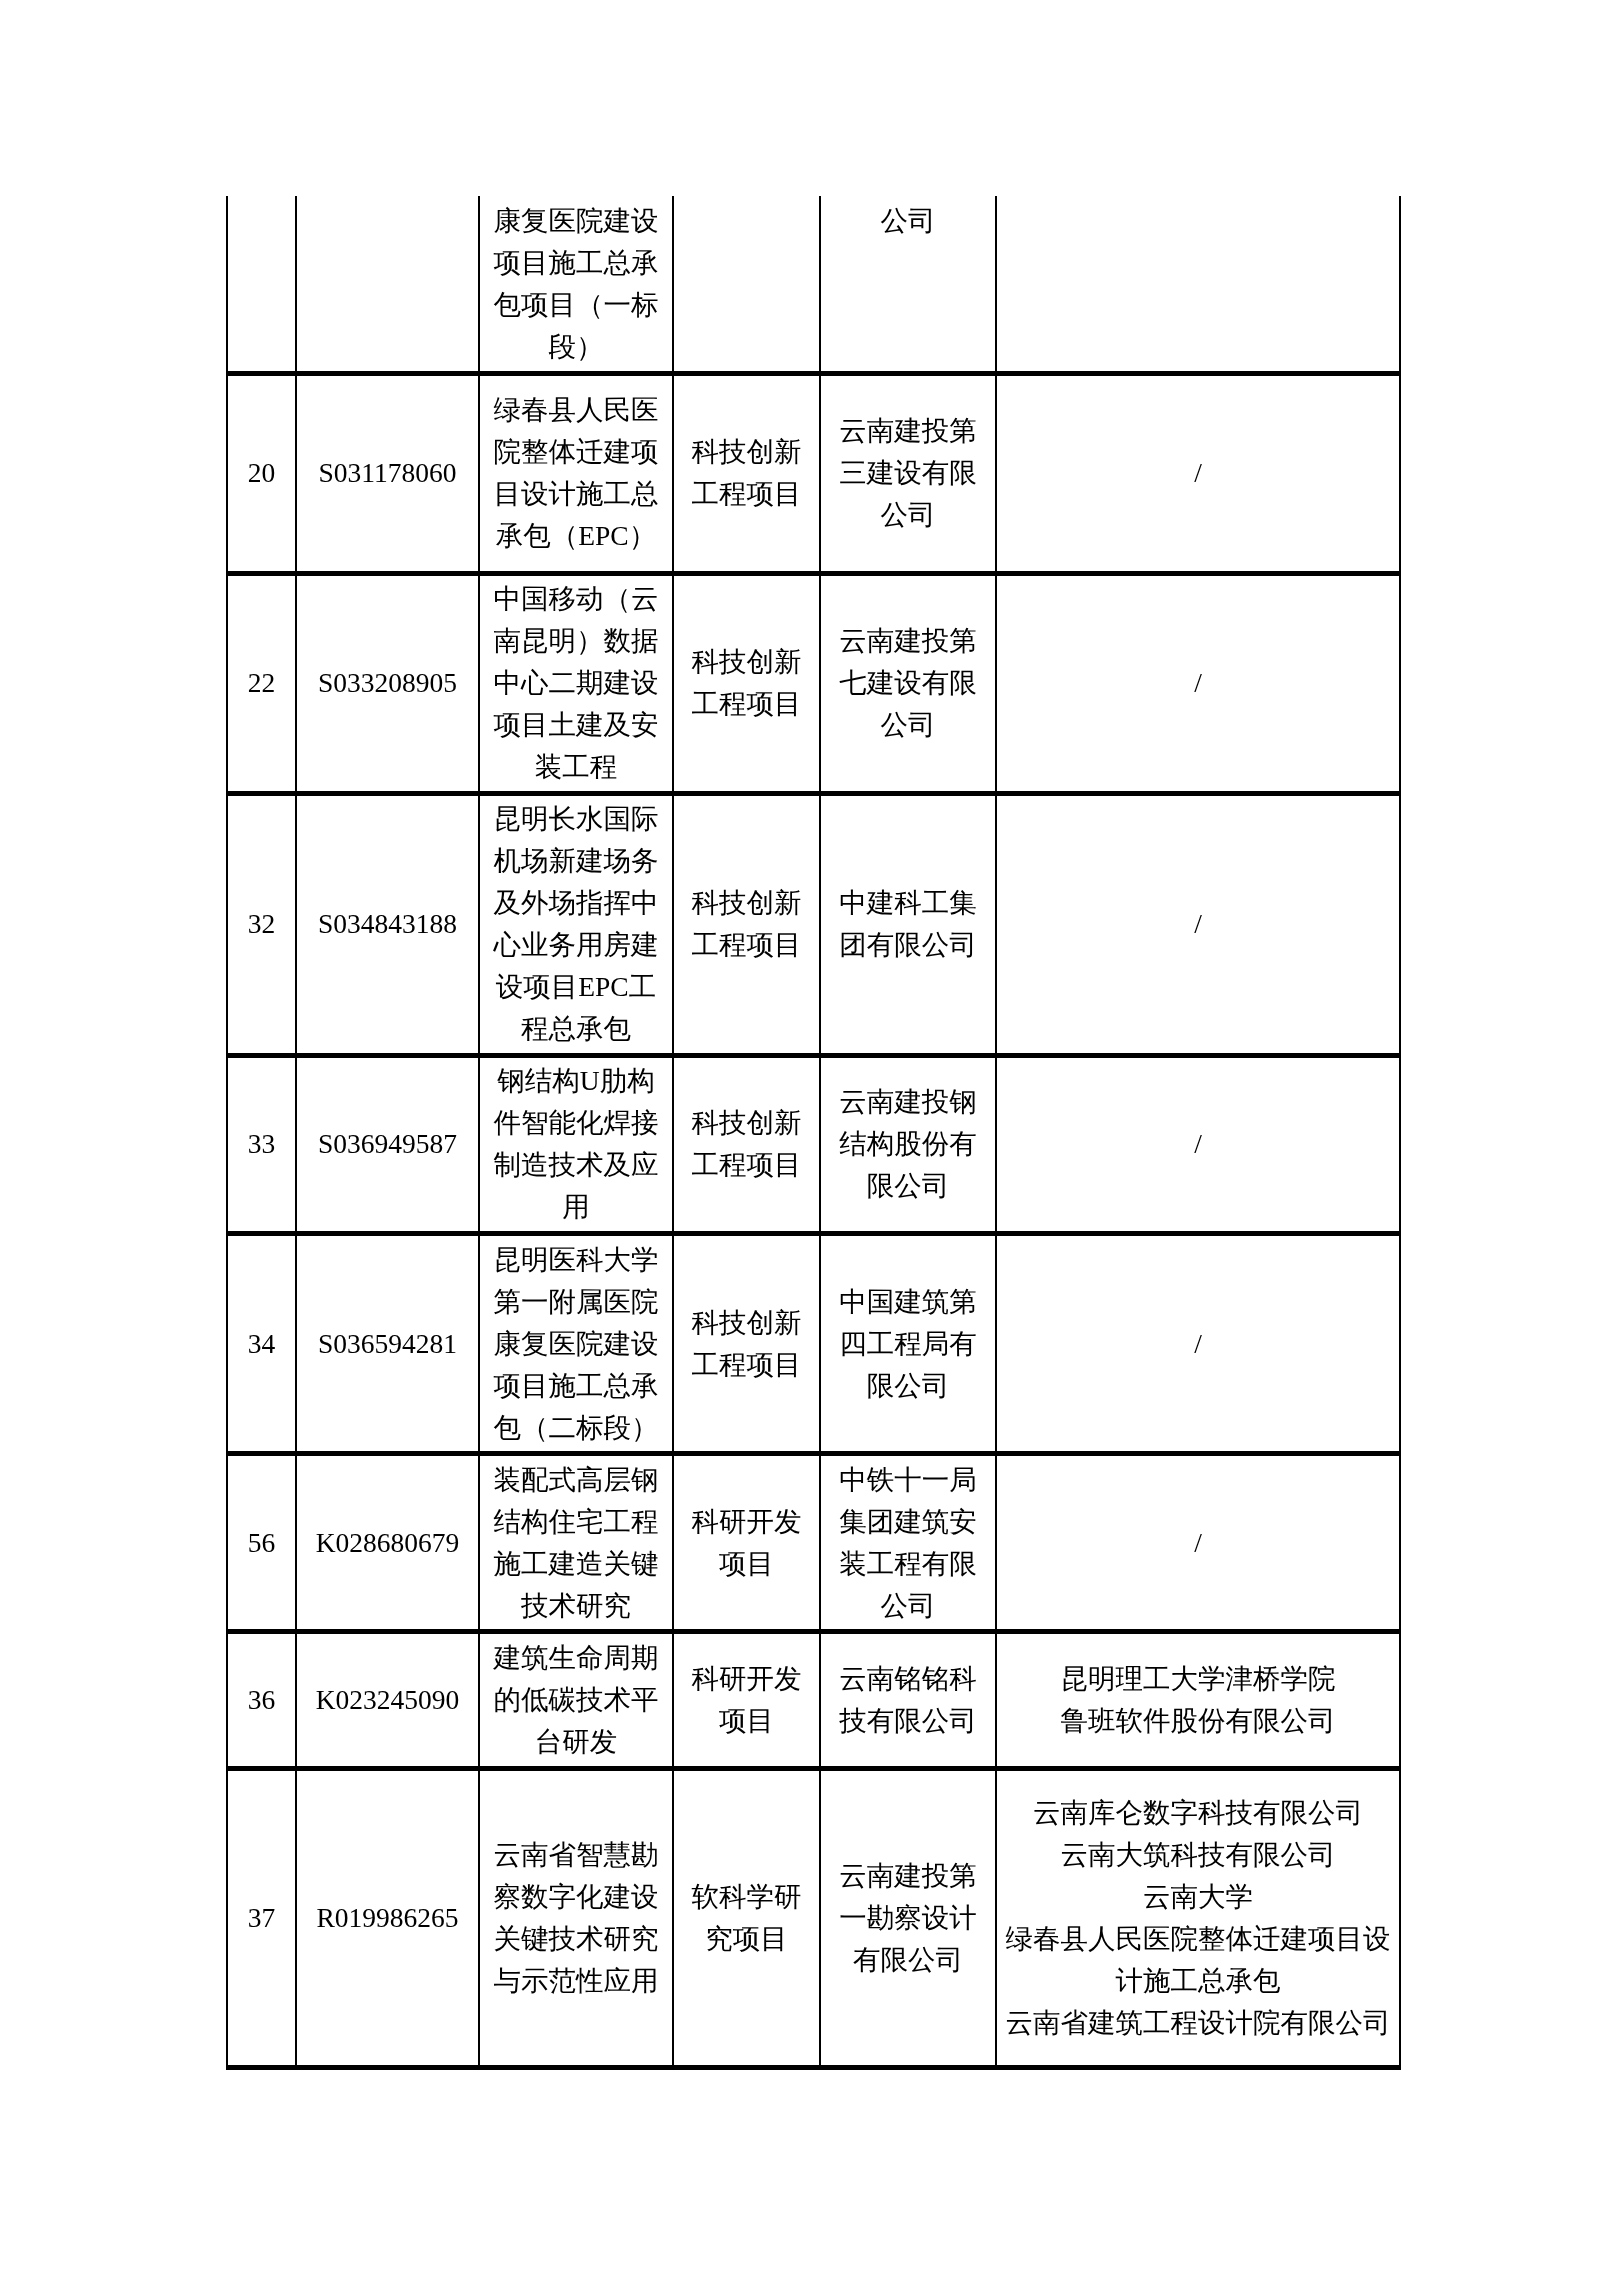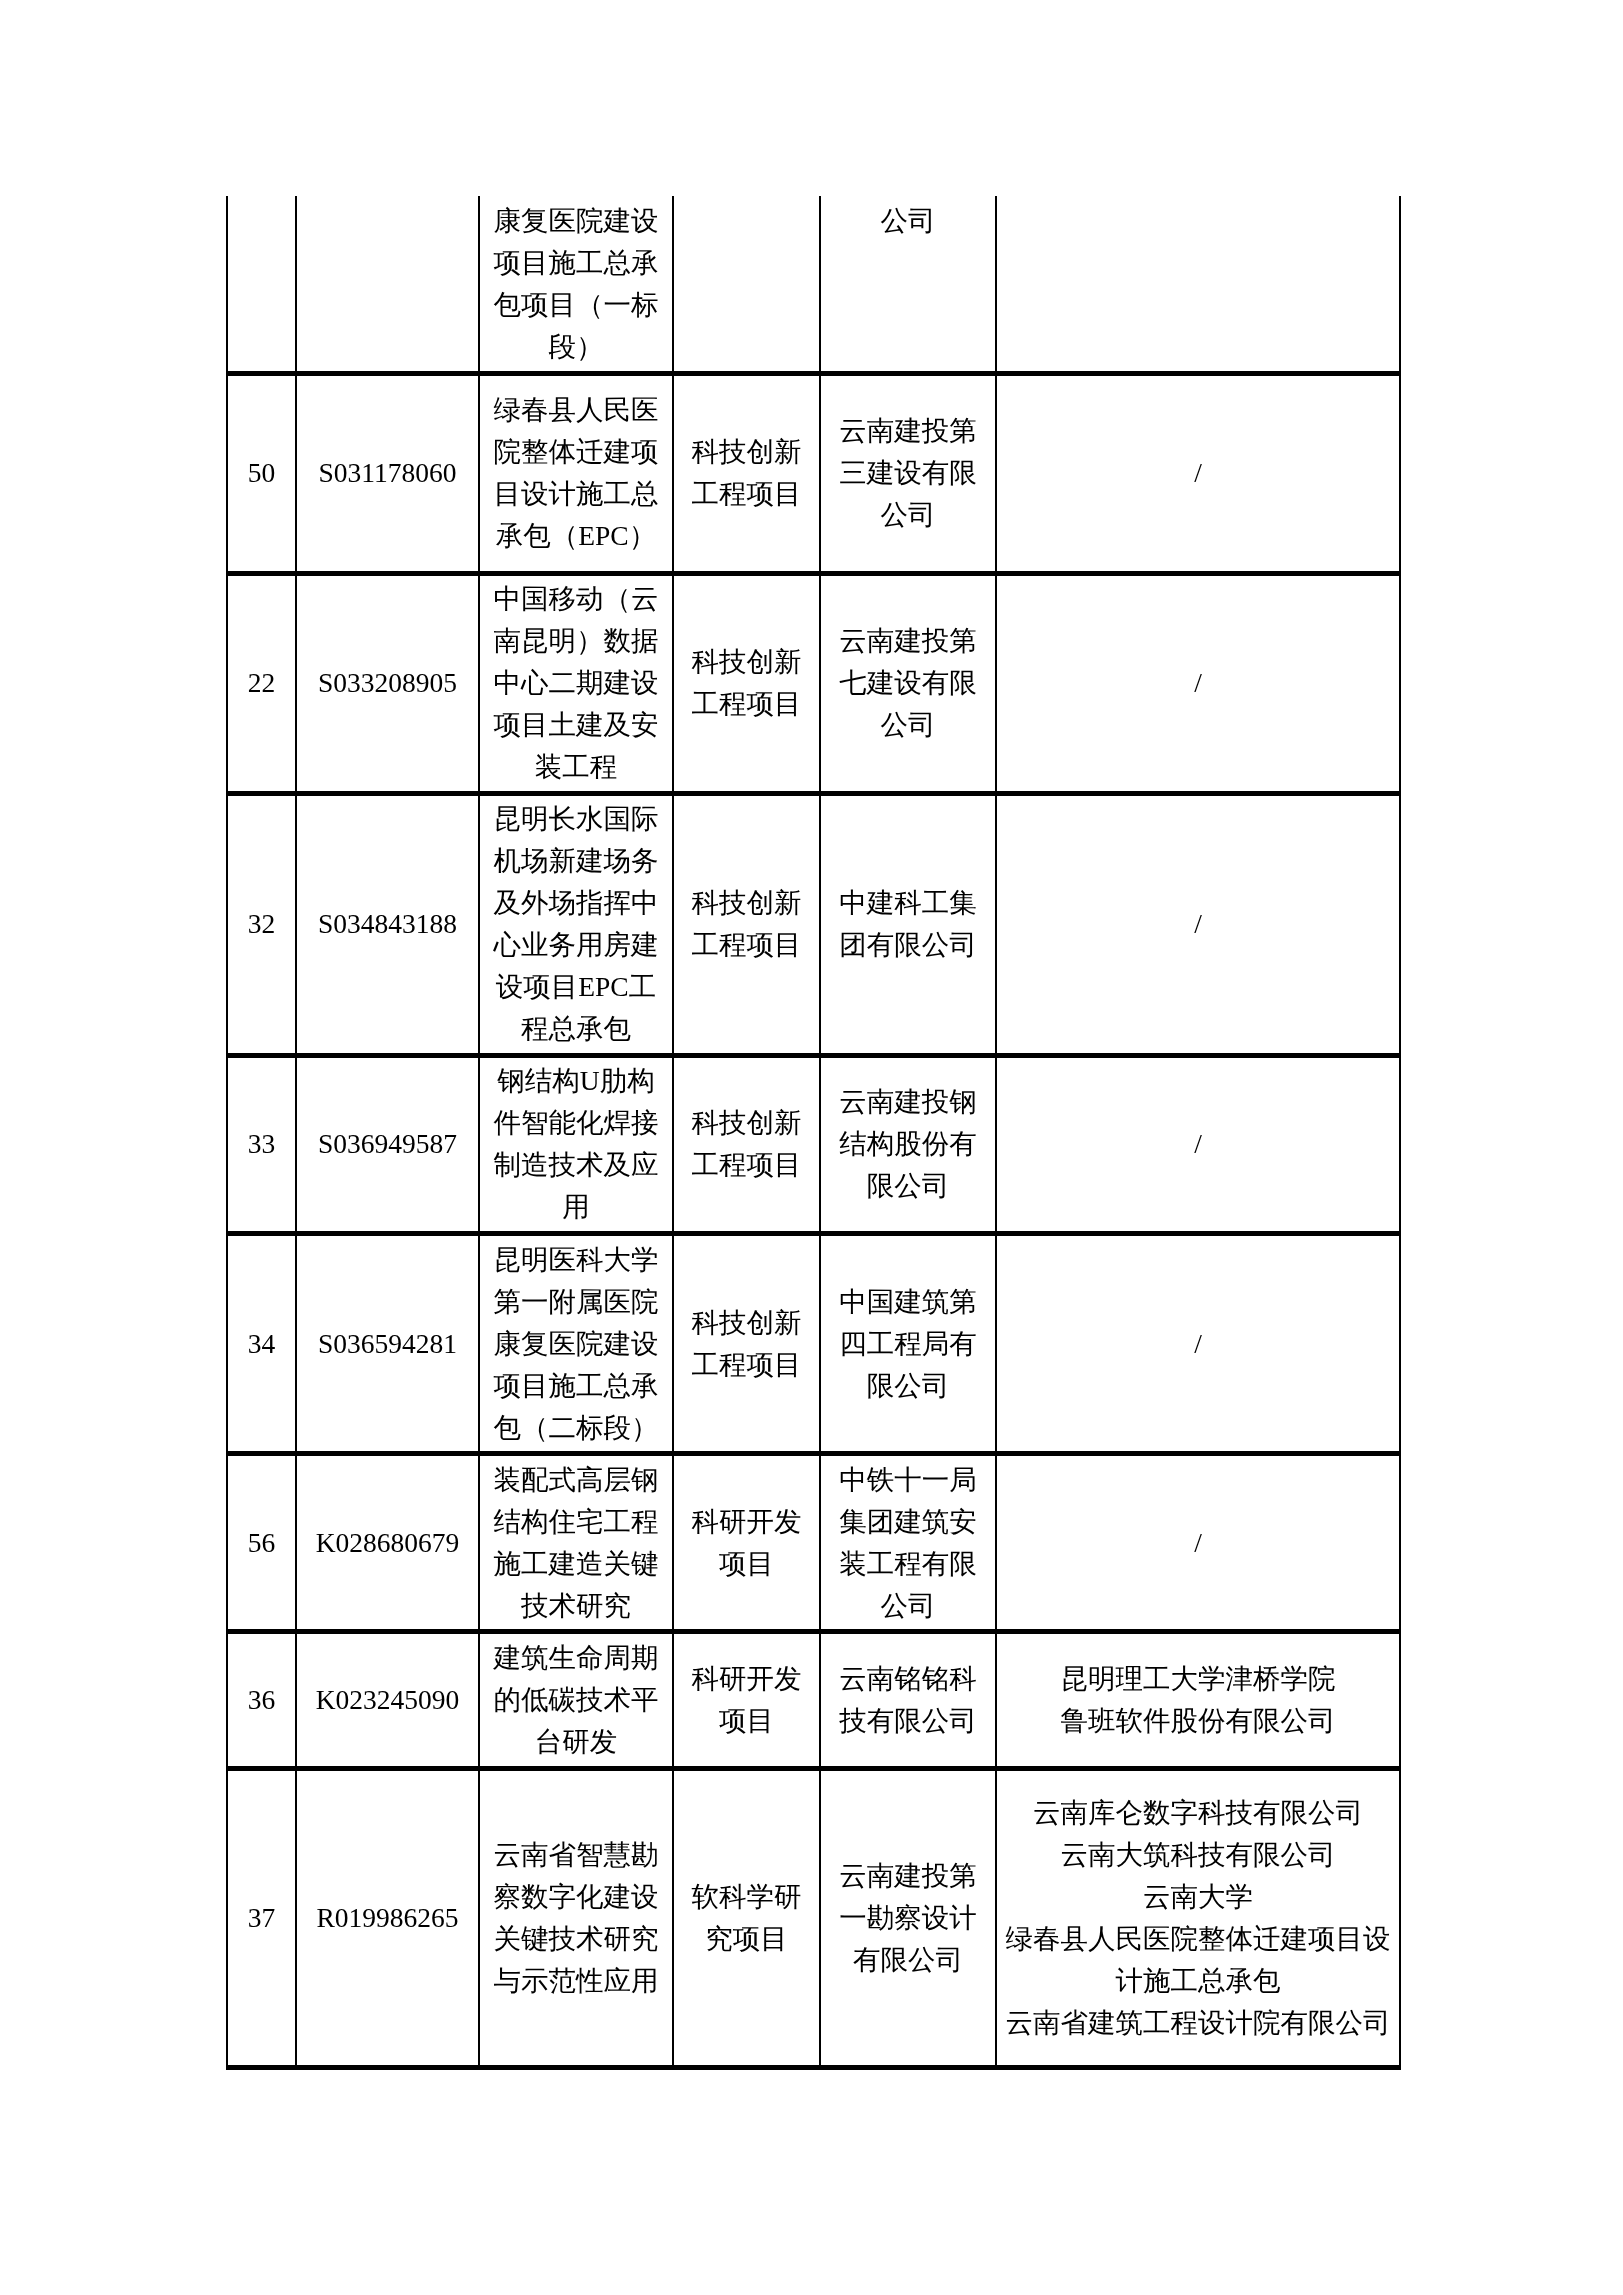--- a/index.html
+++ b/index.html
@@ -66,21 +66,21 @@
       <tr class="row-partial" style="height:177px">
         <td class="col-index"></td>
         <td class="col-id"></td>
         <td class="col-name">康复医院建设项目施工总承包项目（一标段）</td>
         <td class="col-type"></td>
         <td class="col-company">公司</td>
         <td class="col-partner"></td>
       </tr>
 
       <tr style="height:200px">
-        <td class="col-index">50</td>
+        <td class="col-index">20</td>
         <td class="col-id">S031178060</td>
         <td class="col-name">绿春县人民医院整体迁建项目设计施工总承包（EPC）</td>
         <td class="col-type">科技创新工程项目</td>
         <td class="col-company">云南建投第三建设有限公司</td>
         <td class="col-partner">/</td>
       </tr>
 
       <tr style="height:216px">
         <td class="col-index">22</td>
         <td class="col-id">S033208905</td>

